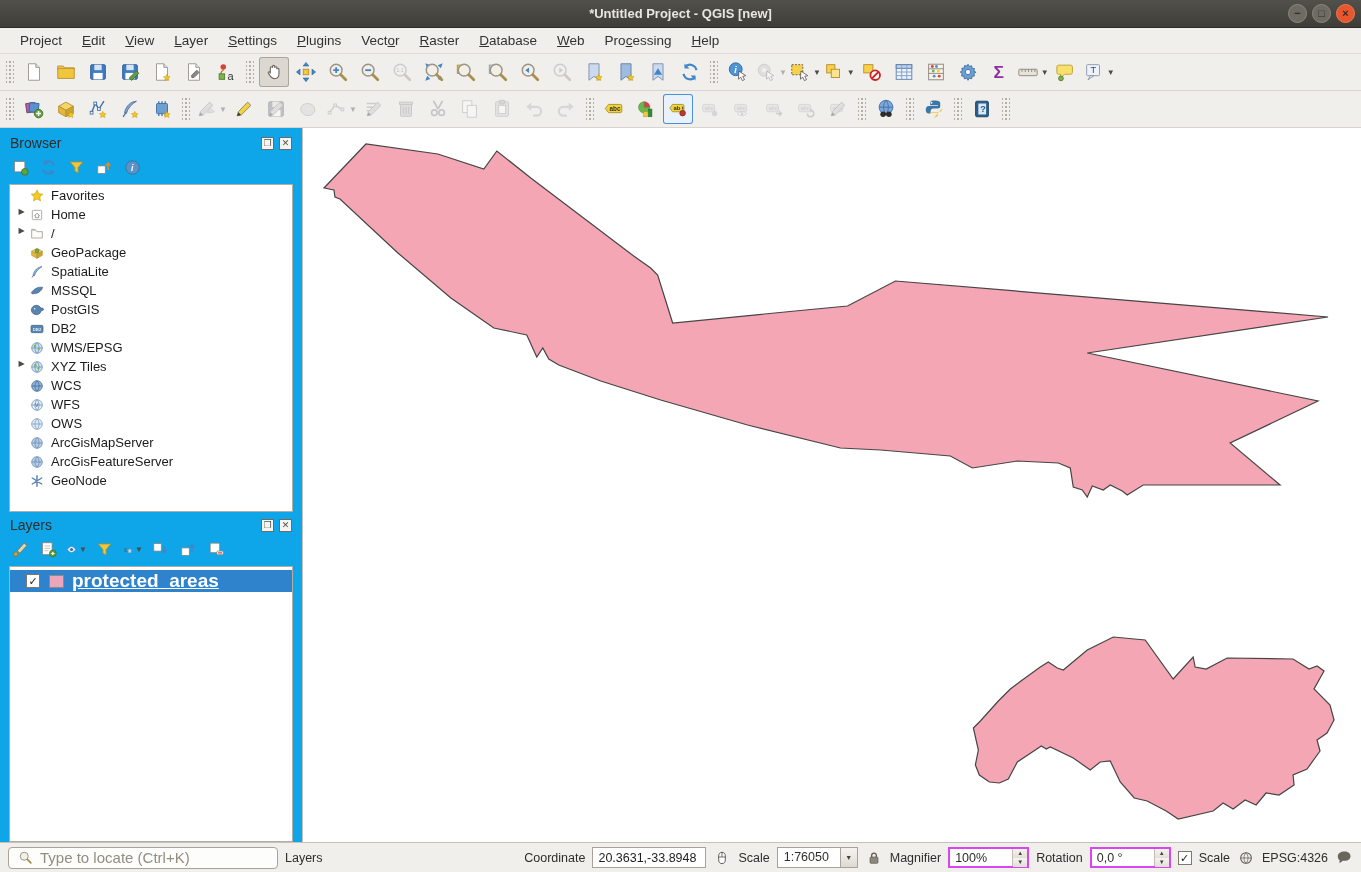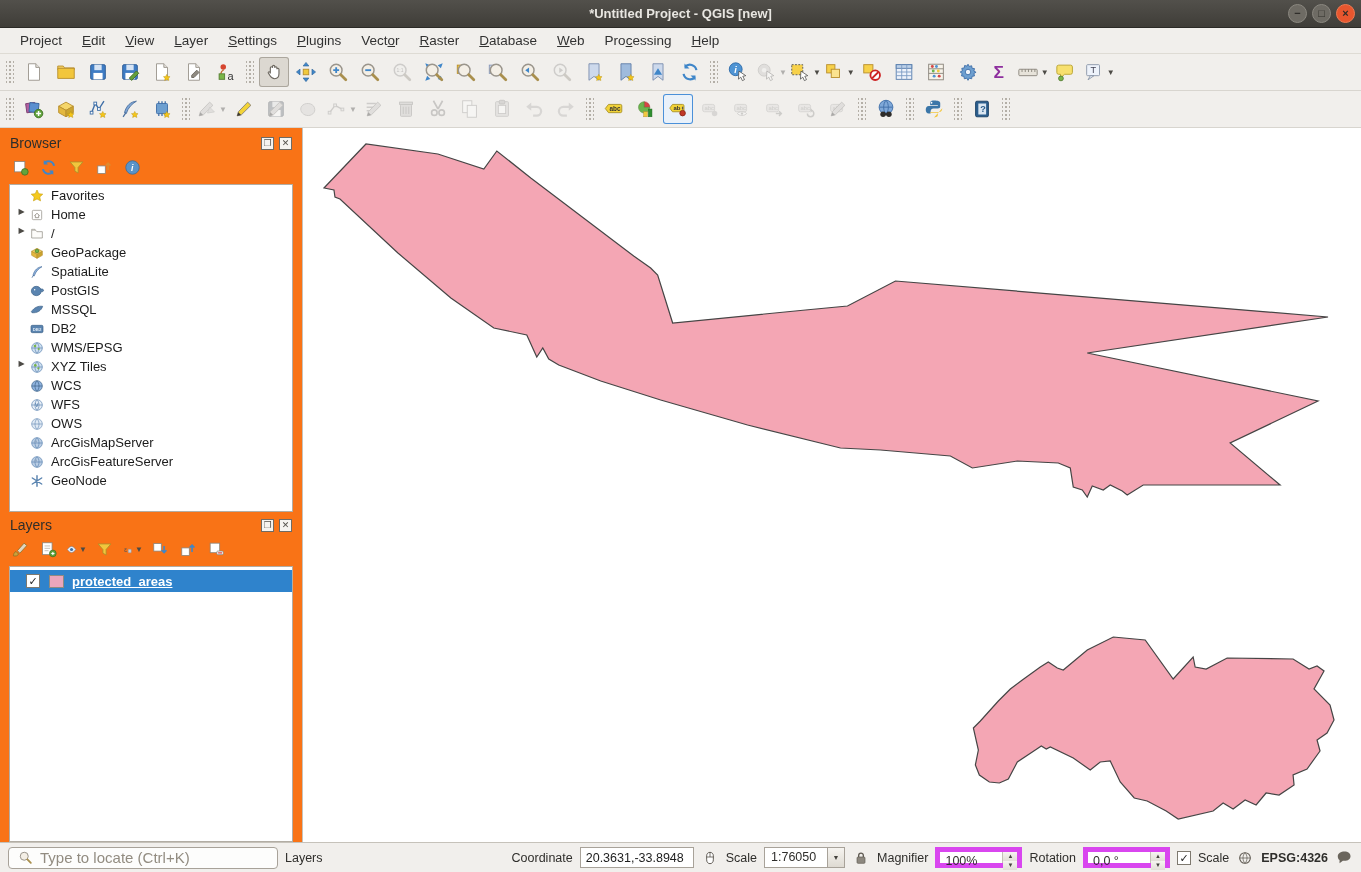--- a/index.html
+++ b/index.html
@@ -29,61 +29,61 @@
     border-radius:3px;margin:0 1px;position:relative}
   .tbtn.on{background:#dcd8d1;box-shadow:inset 0 0 0 1px #aba69d}
   .tbtn.sel{box-shadow:inset 0 0 0 1px #4a90d9;background:#e9f1fa}
   .tbtn.dis{opacity:.38;filter:grayscale(.85)}
   .dd{font-size:8px;color:#4c4a45;margin-left:2px}
   .sep{width:8px;height:24px;margin:0 4px;background-image:radial-gradient(#b4afa7 1px,transparent 1.1px);
     background-size:4px 4px;background-position:center top}
 
   
   .main{flex:1;display:flex;min-height:0}
-  .dock{width:302px;flex:none;display:flex;flex-direction:column;background:#f97316;padding:2px 0 0 0}
+  .dock{width:302px;flex:none;display:flex;flex-direction:column;background:#0ea5e9;padding:2px 0 0 0}
   .panel{display:flex;flex-direction:column;min-height:0}
   .panel.browser{height:382px;flex:none}
   .panel.layers{flex:1}
   .panel-header{display:flex;align-items:center;padding:5px 10px 3px;font-size:14px;color:#2f2e2b}
   .panel-header .ph-title{flex:1}
   .phbtn{width:13px;height:13px;border:1px solid #6f6b64;margin-left:5px;font-size:9px;line-height:11px;
     text-align:center;color:#55524c;background:#f6f4f0}
   .panel-tools{display:flex;gap:7px;padding:3px 10px 6px;align-items:center}
   .ptool{width:21px;height:21px;display:flex;align-items:center;justify-content:center}
   .tree{flex:1;background:#fff;border:1px solid #b2ada4;margin:0 9px;overflow:hidden;padding-top:3px;min-height:0}
   .tree-item{display:flex;align-items:flex-start;height:19px;padding-left:5px;font-size:13px;color:#1b1b1b;white-space:nowrap}
   .expander{width:13px;font-size:8px;color:#4c4a45;text-align:center;flex:none}
   .ticon{width:17px;height:16px;margin:0 5px 0 1px;flex:none}
   .layer-row{display:flex;align-items:center;height:22px;padding-left:16px}
   .layer-row.selected{background:#2f83cc;color:#fff}
   .lcheck{width:14px;height:14px;background:#fff;border:1px solid #7e796f;font-size:11px;line-height:12px;
     text-align:center;color:#1c1c1c;flex:none}
   .lswatch{width:15px;height:13px;margin:0 8px 0 9px;border:1px solid #8f8a81;flex:none}
-  .layer-label{font-weight:bold;text-decoration:underline;font-size:13px}
+  .layer-label{font-weight:bold;text-decoration:underline;font-size:19px}
 
   .map{flex:1;background:#fff;border-left:1px solid #c6c2ba;position:relative;min-width:0}
   .map svg{position:absolute;left:0;top:0}
 
   
   .statusbar{height:30px;display:flex;align-items:center;gap:7px;padding:0 8px;background:#f1efec;
     border-top:1px solid #c6c2ba;font-size:12.5px;color:#2f2e2b;flex:none}
   .search{width:270px;height:22px;border:1px solid #a8a299;border-radius:4px;background:#fdfdfc;
     display:flex;align-items:center;padding:0 7px;gap:6px;flex:none}
   .search input{border:none;outline:none;background:transparent;font-size:15px;width:100%;
     font-family:"Liberation Sans",sans-serif;color:#0f172a}
   .search input::placeholder{color:#928c81}
   .slabel{flex:none}
   .sbinput{height:21px;border:1px solid #a8a299;background:#fff;padding:0 5px;font-size:12.5px;
     display:flex;align-items:center;font-family:"Liberation Sans",sans-serif;color:#1e1e1e}
   input.sbinput{outline:none}
   .combo{display:flex;height:21px;border:1px solid #a8a299;background:#fff;align-items:stretch}
   .combo-text{padding:2px 6px;min-width:62px}
   .combo-btn{width:17px;border-left:1px solid #a8a299;background:linear-gradient(#f6f4f0,#dedad2);
     display:flex;align-items:center;justify-content:center;font-size:7px;color:#44423d}
-  .spin{display:flex;height:21px;border:5px solid #d946ef;background:#fff}
+  .spin{display:flex;height:21px;border:2px solid #d946ef;background:#fff}
   .spin-val{width:62px;padding:2px 5px}
   .spin-btns{width:15px;display:flex;flex-direction:column;border-left:1px solid #c4bfb6}
   .spin-btns div{flex:1;font-size:6px;line-height:9px;text-align:center;color:#44423d;background:linear-gradient(#f6f4f0,#e2ded7)}
   .chk{width:14px;height:14px;background:#fff;border:1px solid #7e796f;font-size:11px;line-height:12px;
     text-align:center;color:#1c1c1c}
   .sicon{width:18px;height:18px;display:flex;align-items:center;justify-content:center;flex:none}
   .gap-auto{margin-left:auto}
 </style>
 </head>
 <body>
@@ -652,32 +652,32 @@
               <span class="expander"></span>
               <span class="ticon"><svg viewBox="0 0 24 24" width="16" height="16">
                   <path d="M19.5 4c-6 .5-11.5 4.5-13.5 13l2 .8C10 11 14.5 7 19.5 4z" fill="#8fb3de" stroke="#4a6f9e"></path>
                   <path d="M4.5 20.5l2.5-4" stroke="#4a6f9e" stroke-width="1.3"></path>
                 </svg></span>
               <span>SpatiaLite</span>
             </div>
             <div class="tree-item">
               <span class="expander"></span>
               <span class="ticon"><svg viewBox="0 0 24 24" width="16" height="16">
+                  <path d="M3.5 14.5C8 8 14 5.5 20.5 6.5 18.5 13 12 17 4.5 16z" fill="#5a84b0" stroke="#3a5f85"></path>
+                </svg></span>
+              <span>MSSQL</span>
+            </div>
+            <div class="tree-item">
+              <span class="expander"></span>
+              <span class="ticon"><svg viewBox="0 0 24 24" width="16" height="16">
                   <ellipse cx="11" cy="12" rx="7.5" ry="7" fill="#5a84b0" stroke="#3a5f85"></ellipse>
                   <path d="M17 9.5c3-1.2 5 0 4.8 1.8-.2 1.5-1.8 2-3.3 1.4" fill="#5a84b0" stroke="#3a5f85"></path>
                   <circle cx="8.5" cy="10" r="1.1" fill="#fff"></circle>
                 </svg></span>
               <span>PostGIS</span>
-            </div>
-            <div class="tree-item">
-              <span class="expander"></span>
-              <span class="ticon"><svg viewBox="0 0 24 24" width="16" height="16">
-                  <path d="M3.5 14.5C8 8 14 5.5 20.5 6.5 18.5 13 12 17 4.5 16z" fill="#5a84b0" stroke="#3a5f85"></path>
-                </svg></span>
-              <span>MSSQL</span>
             </div>
             <div class="tree-item">
               <span class="expander"></span>
               <span class="ticon"><svg viewBox="0 0 24 24" width="16" height="16">
                   <rect x="3" y="6.5" width="18" height="11" rx="2" fill="#5a84b0" stroke="#3a5f85"></rect>
                   <text x="5.5" y="14.8" font-size="6.5" font-weight="bold" fill="#dce8f4">DB2</text>
                 </svg></span>
               <span>DB2</span>
             </div>
             <div class="tree-item">
@@ -887,21 +887,21 @@
 
     <span class="chk">✓</span>
     <span class="slabel">Scale</span>
 
     <span class="sicon" id="i-globe">
         <svg viewBox="0 0 24 24" width="16" height="16">
           <circle cx="12" cy="12" r="8" fill="none" stroke="#5f5a52" stroke-width="1.6"></circle>
           <path d="M4 12h16M12 4c4 4 4 12 0 16M12 4c-4 4-4 12 0 16" fill="none" stroke="#5f5a52" stroke-width="1.1"></path>
         </svg>
       </span>
-    <span class="slabel" style="font-weight:bold">EPSG:4326</span>
+    <span class="slabel" style="font-weight:normal">EPSG:4326</span>
     <span class="sicon" id="i-bubble">
         <svg viewBox="0 0 24 24" width="17" height="17">
           <path d="M12 3.5c5 0 8.5 2.9 8.5 6.6 0 3.7-3.5 6.6-8.5 6.6-.8 0-1.6-.1-2.3-.2L5 20v-4.4c-1.6-1.2-2.5-2.9-2.5-5.5C2.5 6.4 7 3.5 12 3.5z" fill="#6a655c"></path>
         </svg>
       </span>
   </div>
 
 </div>
 
 </body></html>

